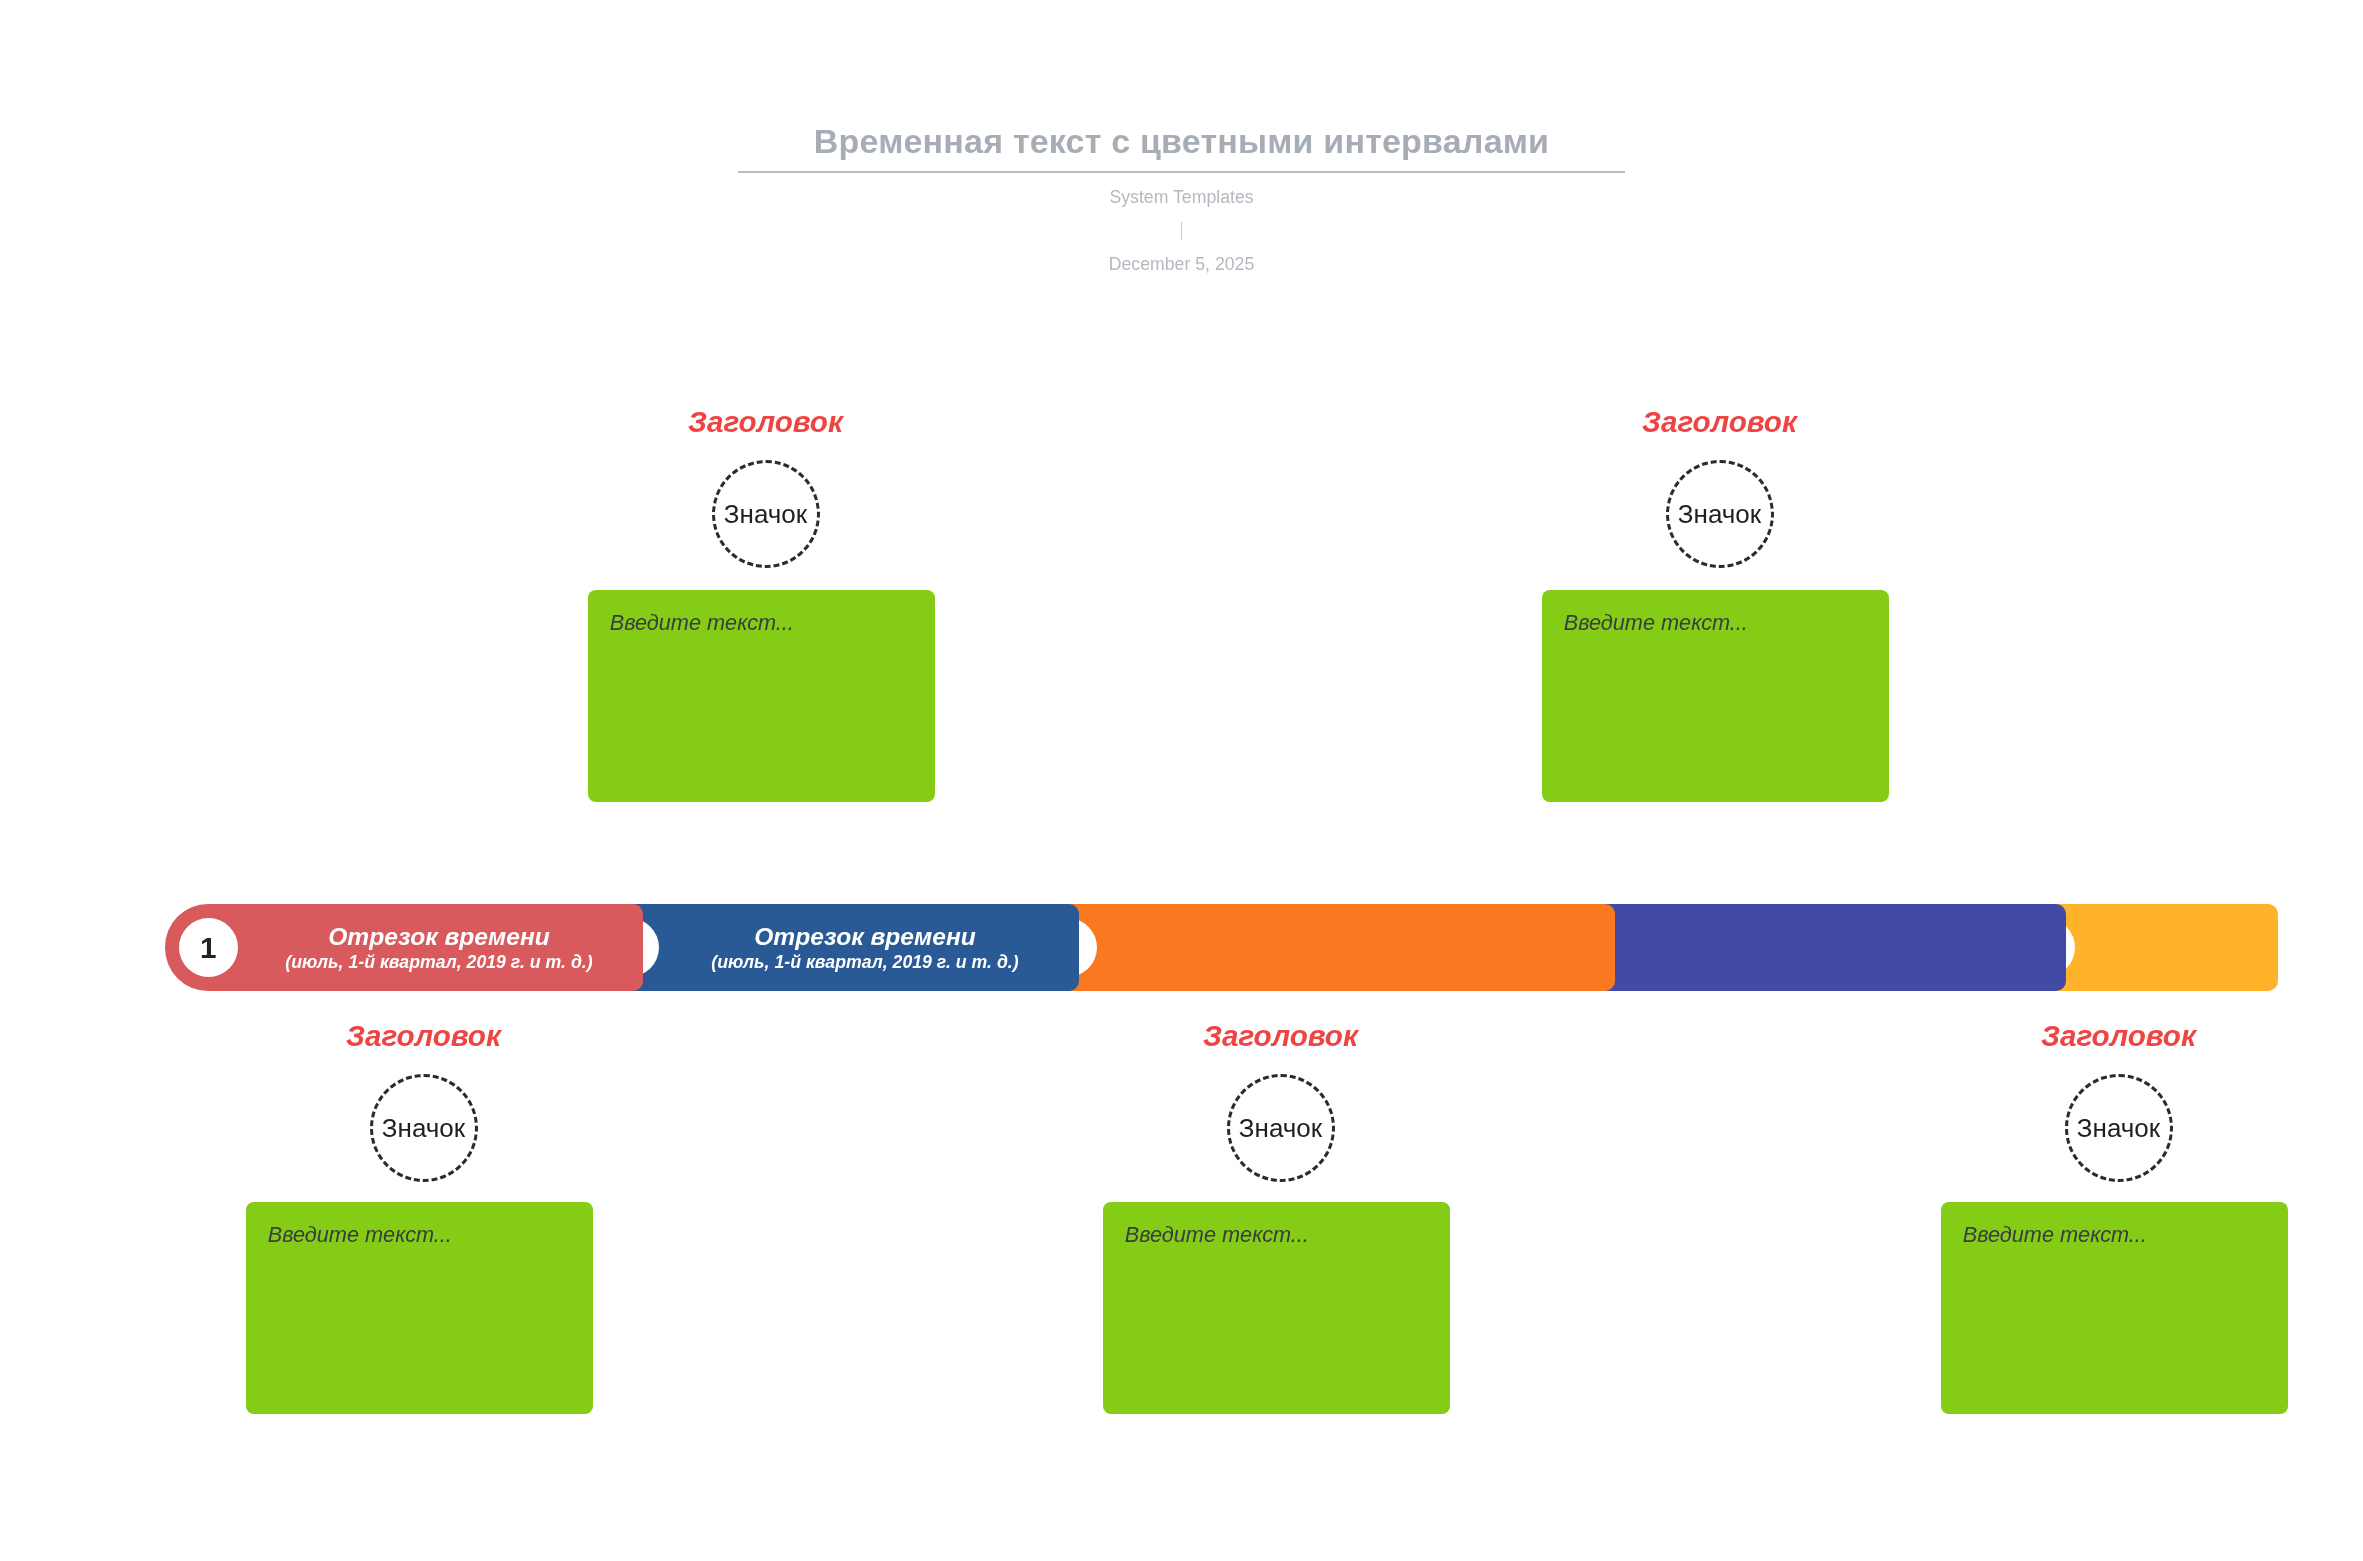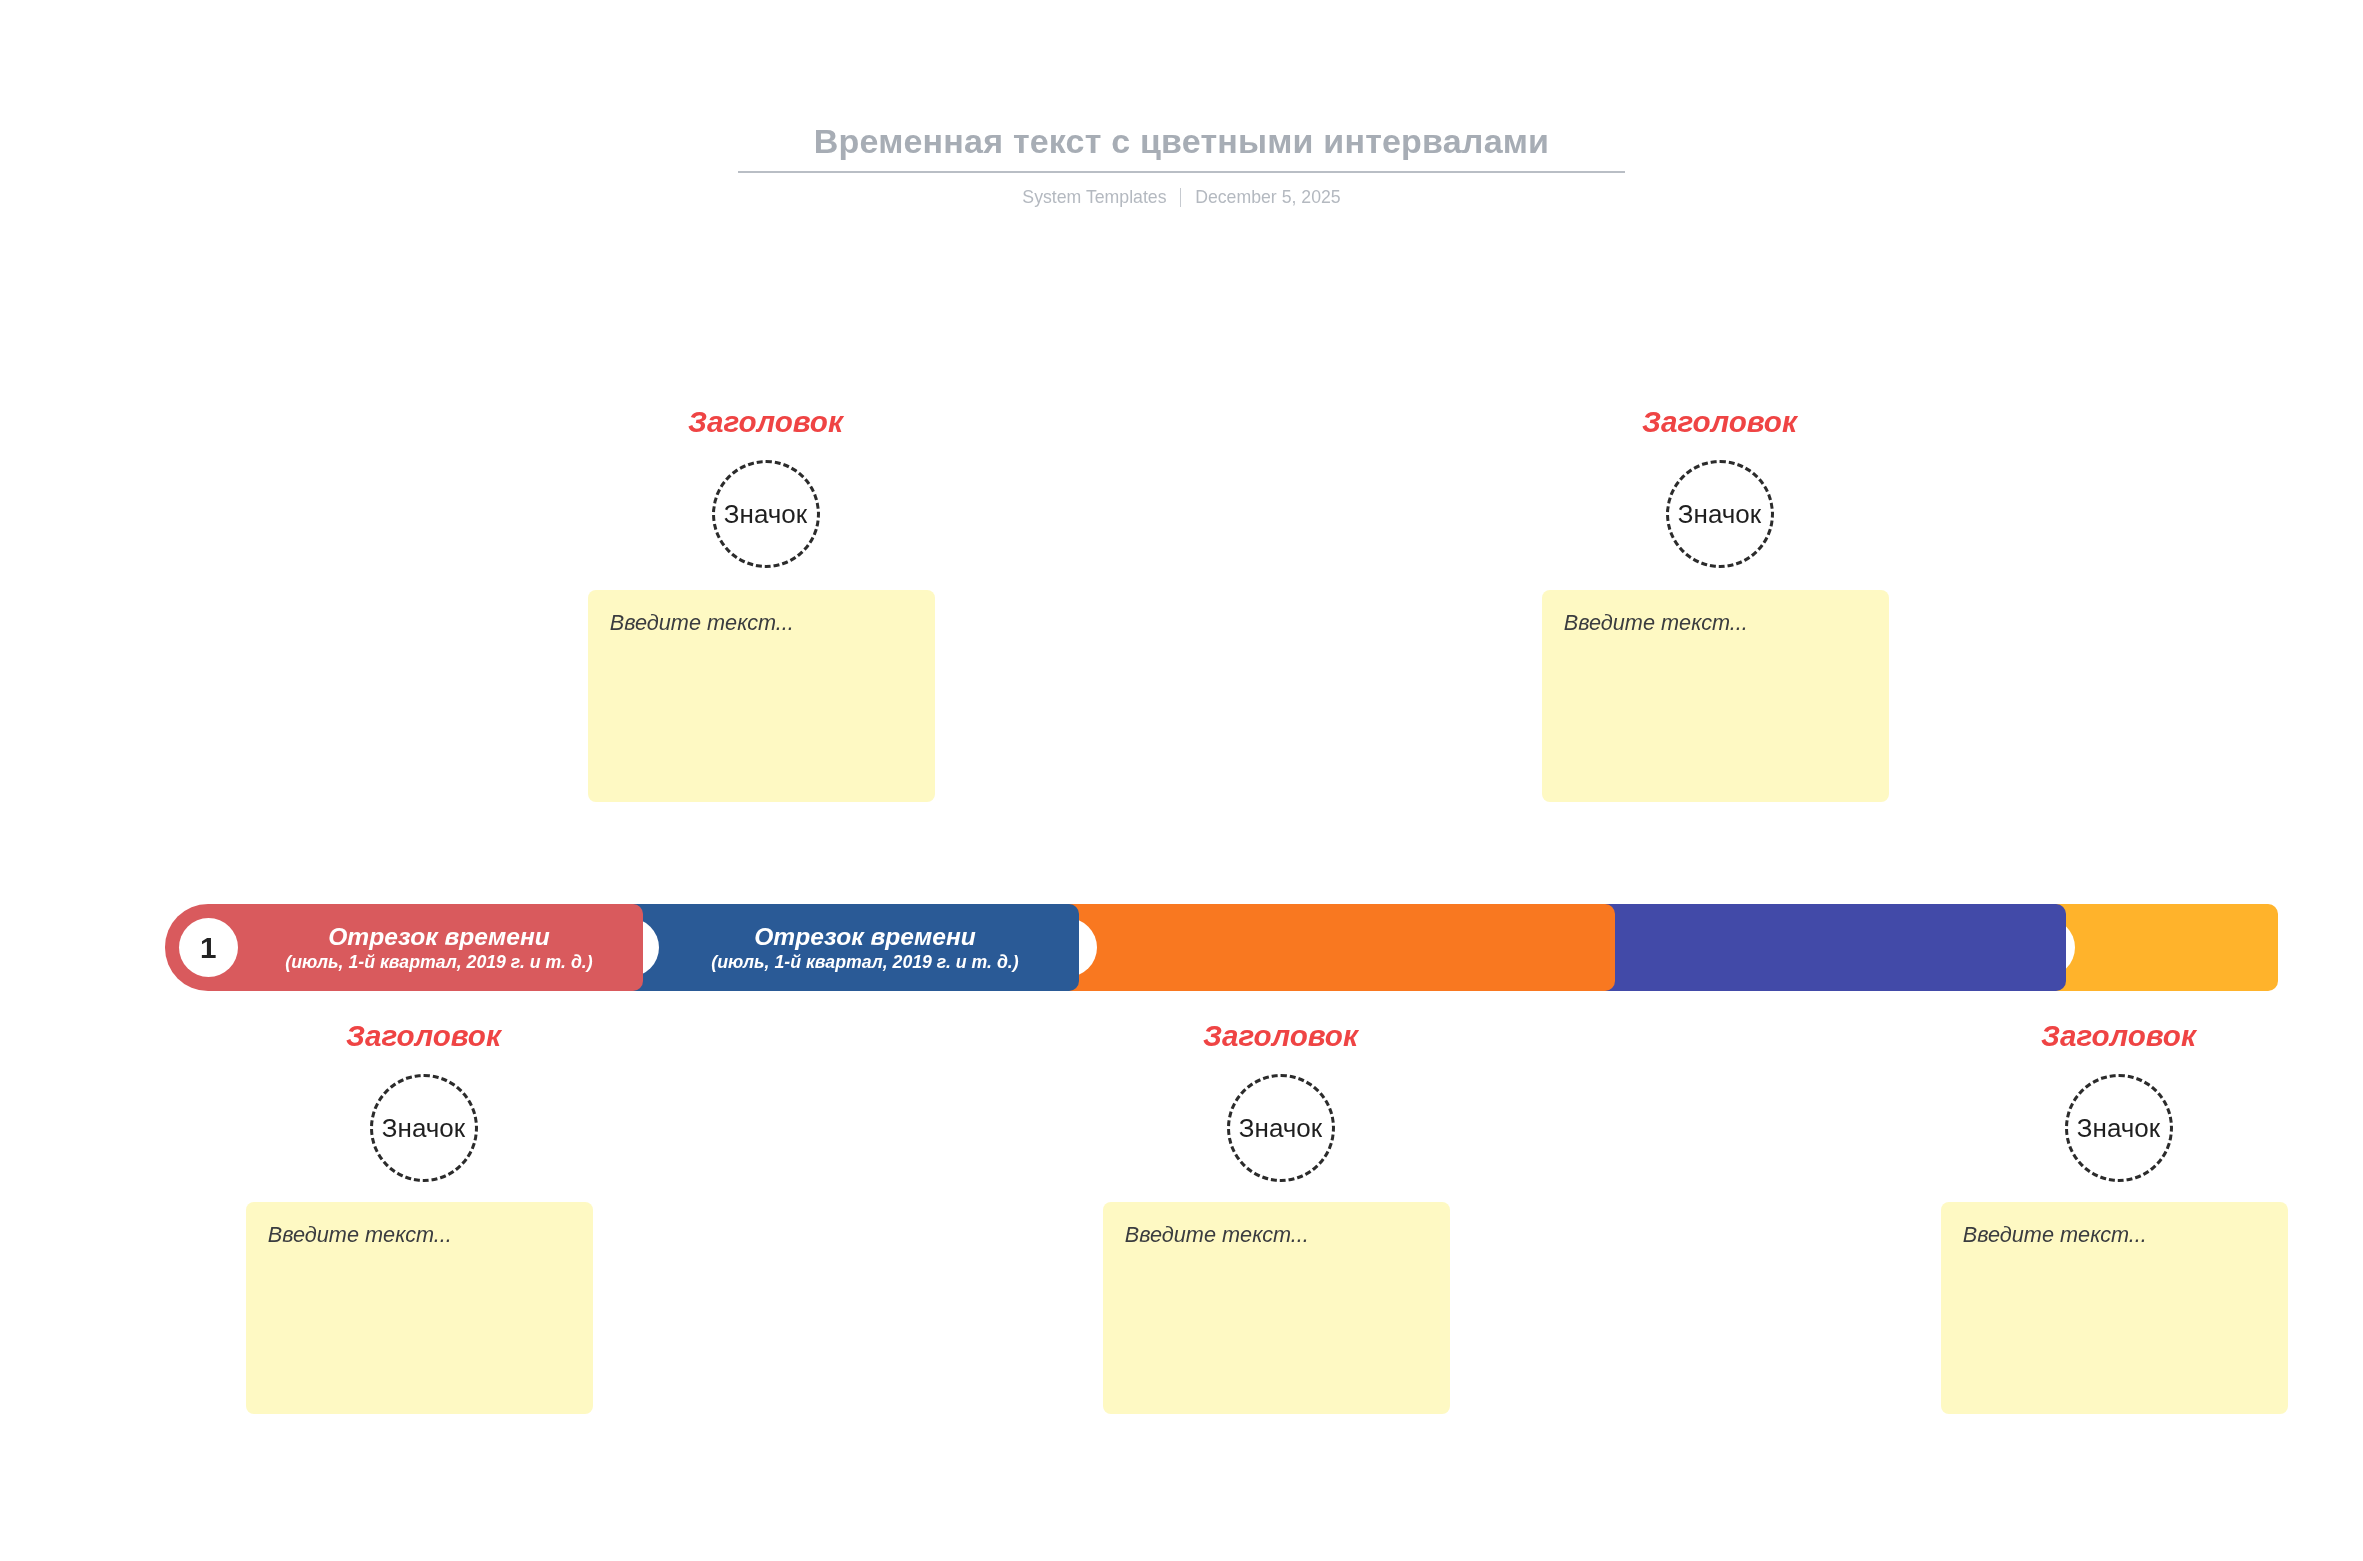--- a/index.html
+++ b/index.html
@@ -40,20 +40,21 @@
     margin: 0 auto;
   }
   .header-sub {
     margin-top: 13.8px;
     font-size: 17.7px;
     color: #b4b9c0;
     display: flex;
     justify-content: center;
     align-items: center;
     gap: 13.8px;
+    flex-direction: column;
   }
   .header-sub .divider {
     display: inline-block;
     width: 1px;
     height: 18.7px;
     background: #c6cad0;
   }
 
   
   .timeline-bar {
@@ -148,21 +149,21 @@
   }
   .icon-circle span {
     font-size: 26px;
     color: #1f1f1f;
     line-height: 1;
   }
   .text-box {
     width: 347px;
     height: 212px;
     margin-top: 19.7px;
-    background: #fef9c3;
+    background: #84cc16;
     border-radius: 7.9px;
     box-sizing: border-box;
     padding: 19.7px 21.7px;
   }
   .text-box span {
     font-size: 21.7px;
     font-style: italic;
     color: #3a3c3f;
     line-height: 1.2;
   }

